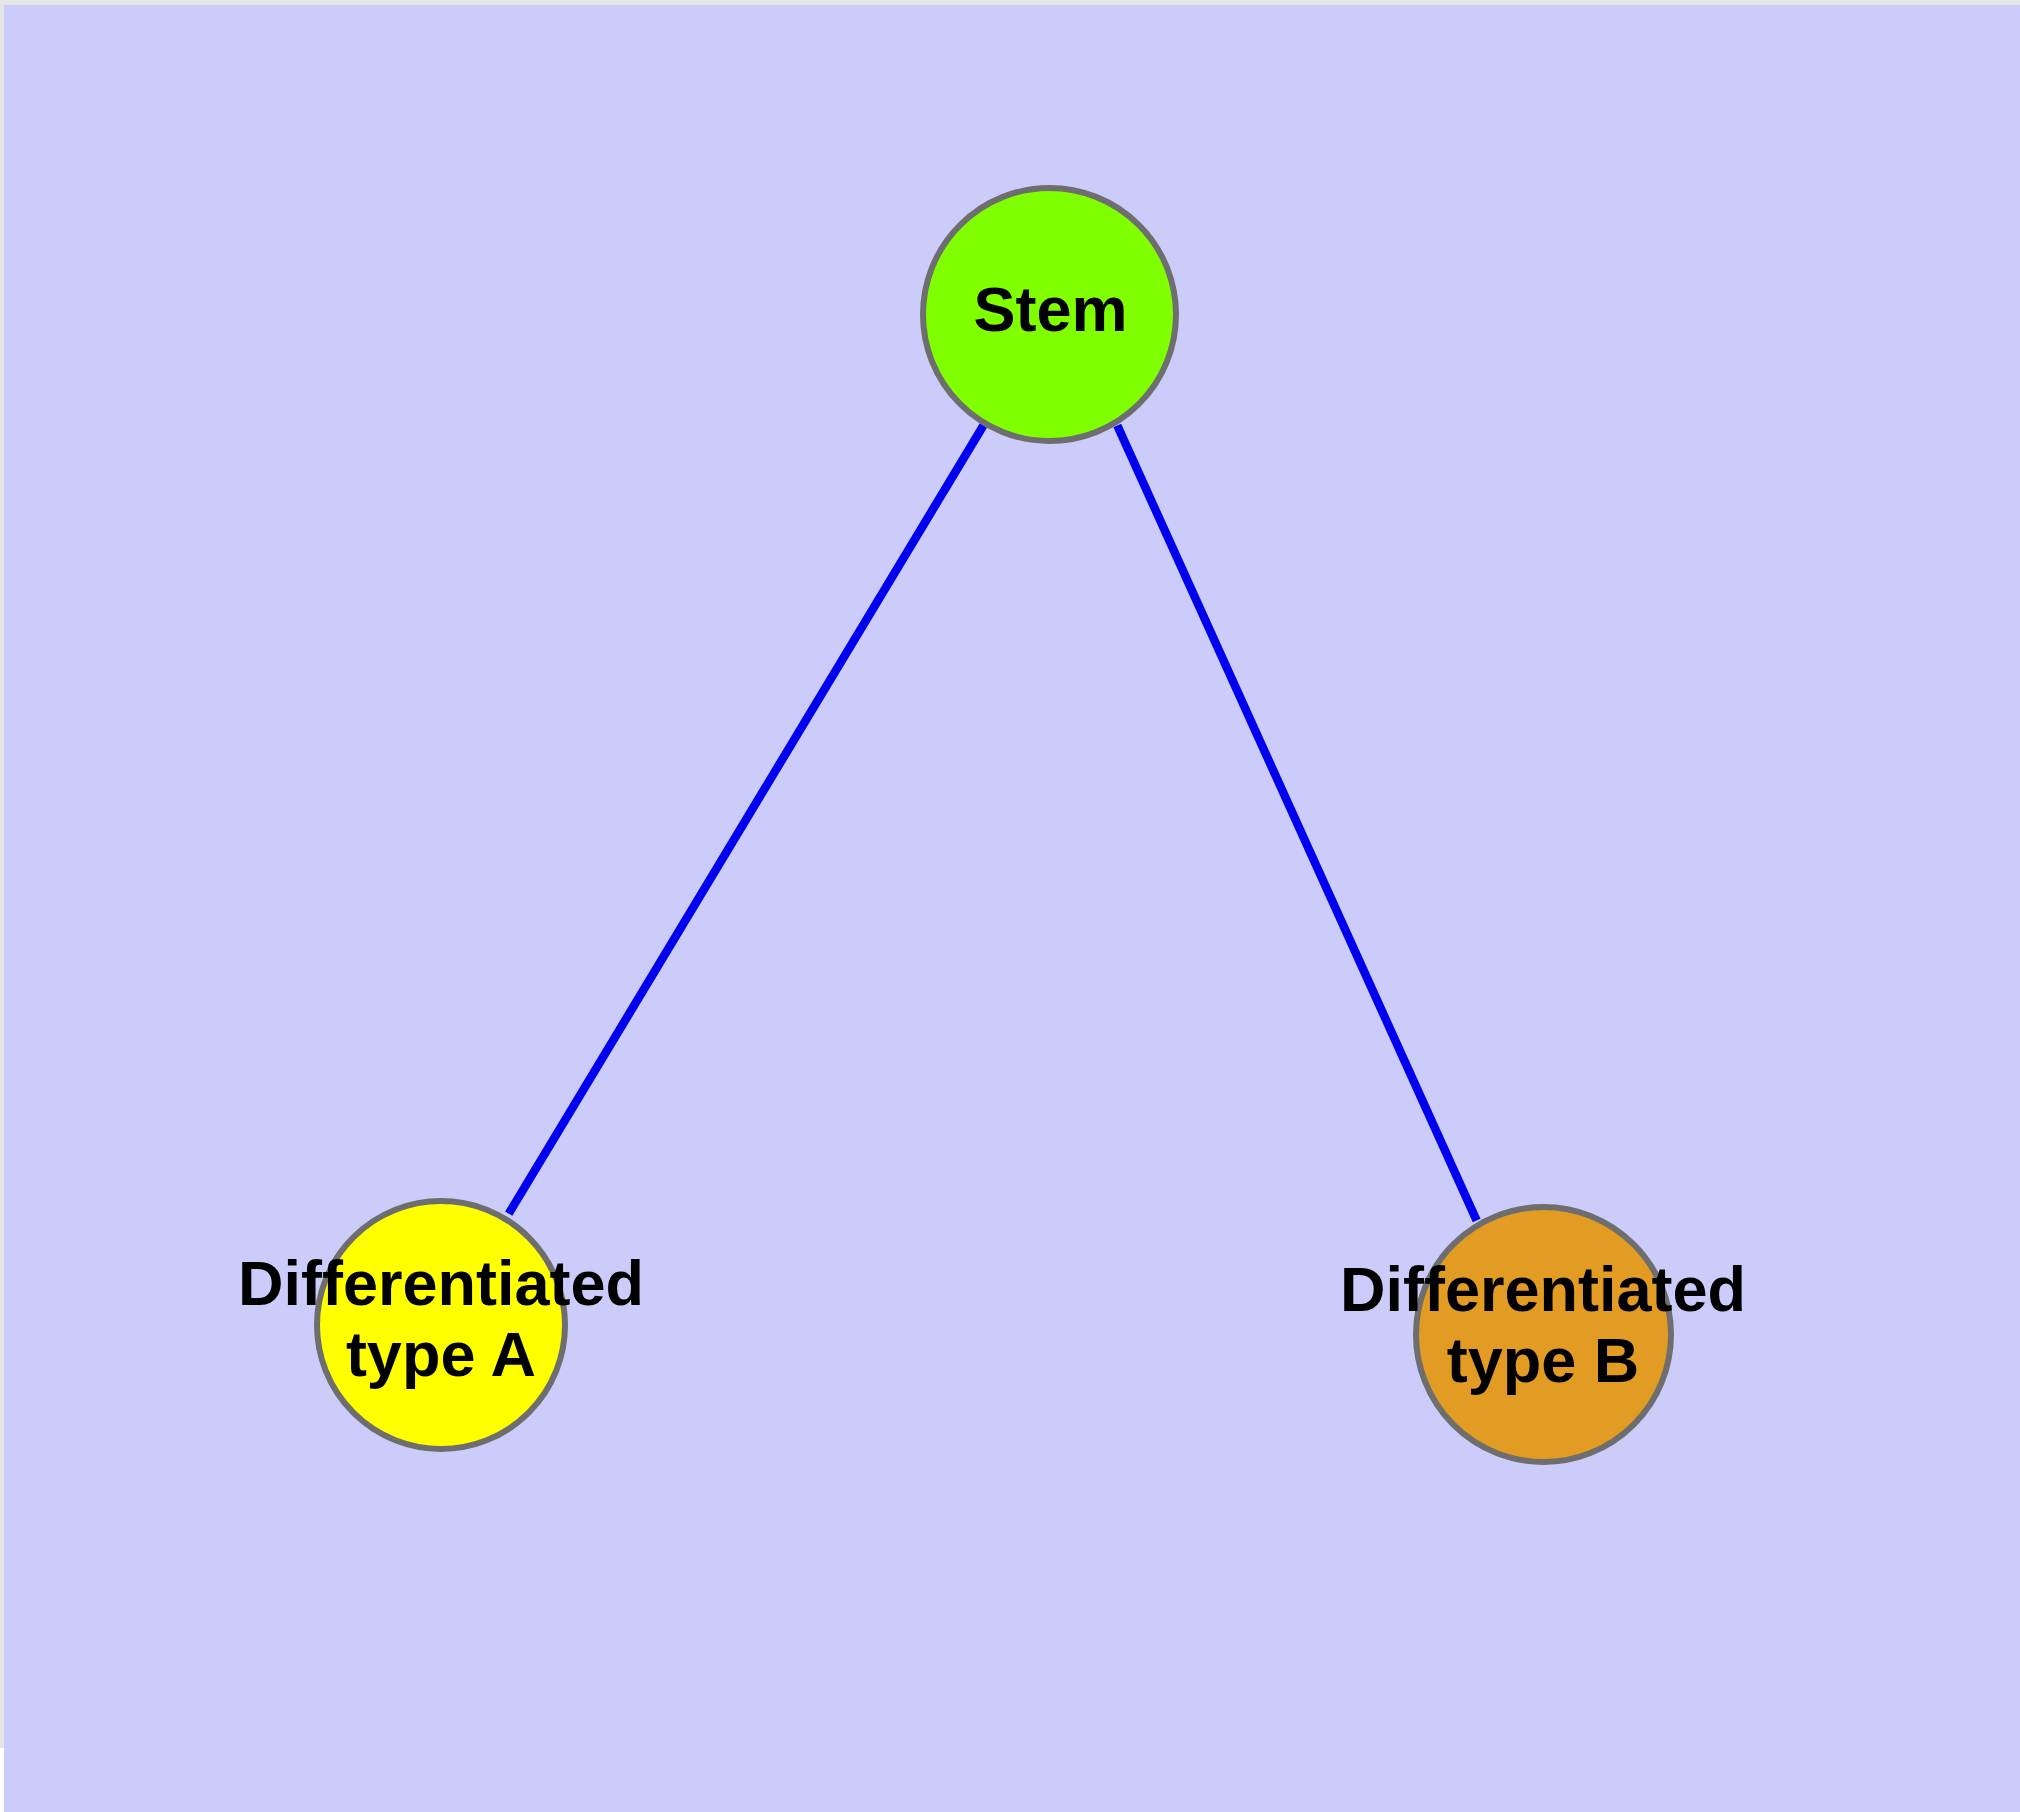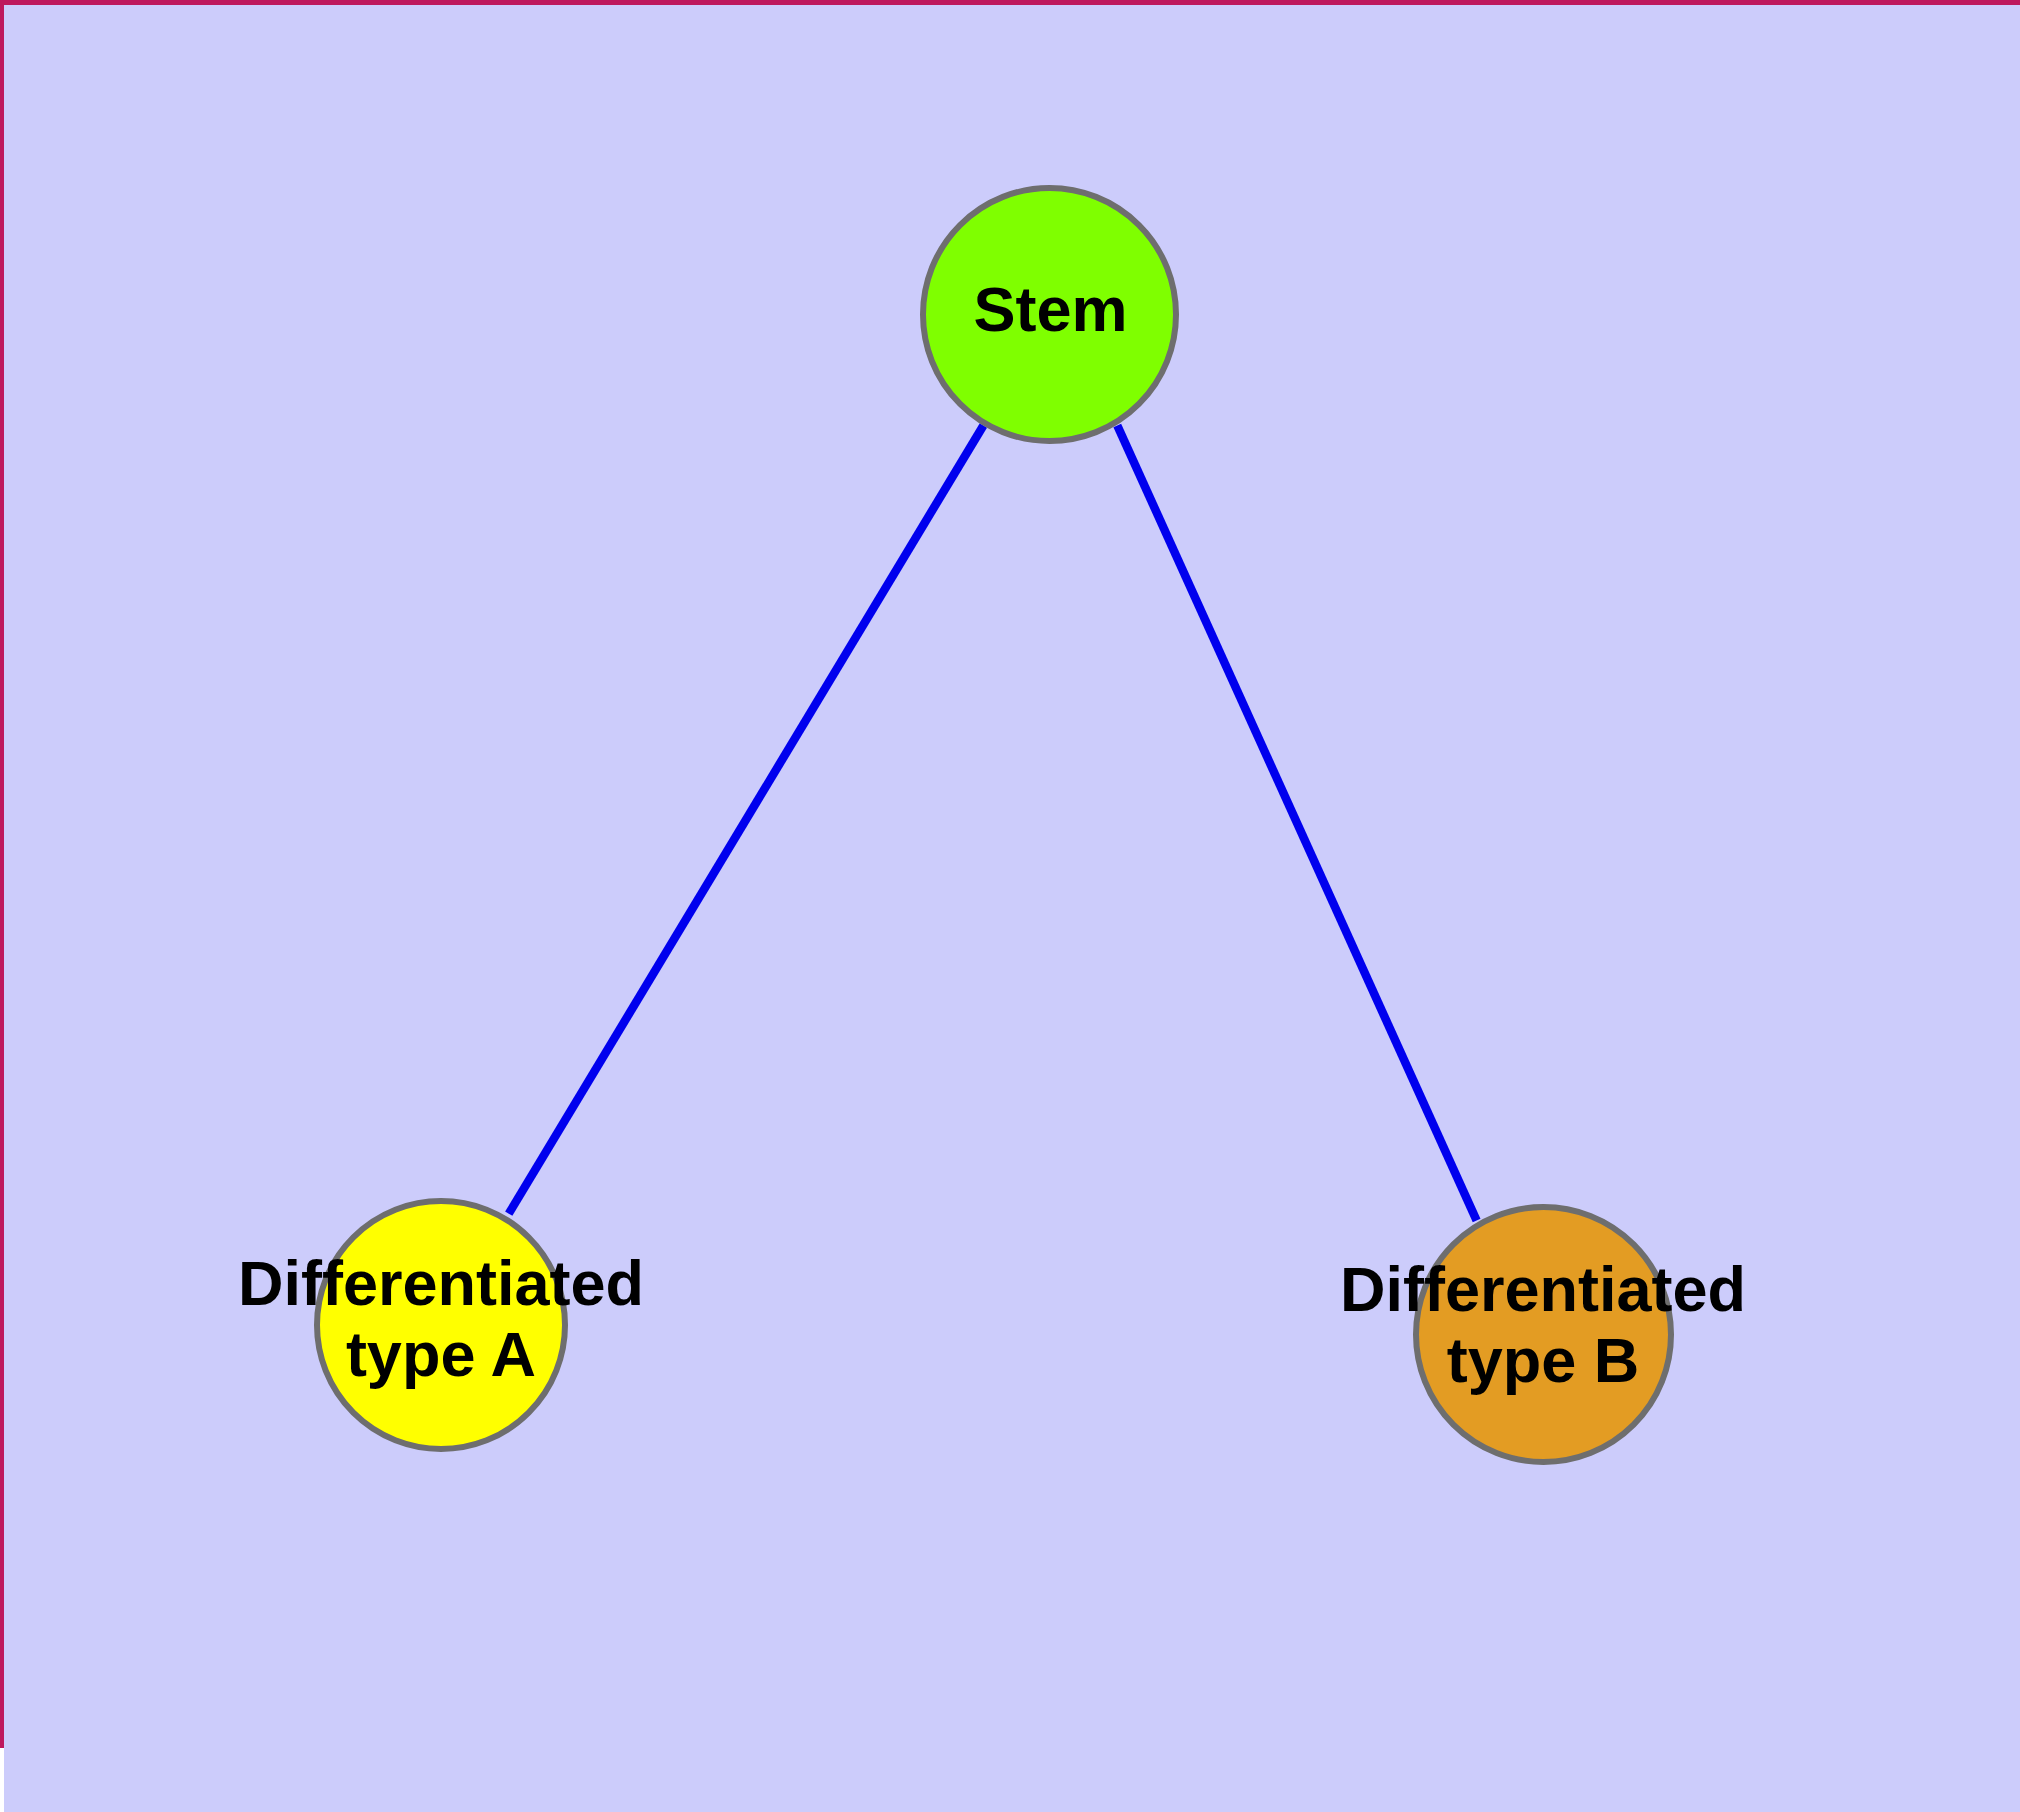--- a/index.html
+++ b/index.html
@@ -11,21 +11,21 @@
   body {
     width: 2021px;
     height: 1812px;
     overflow: hidden;
     font-family: "Liberation Sans", sans-serif;
   }
   #graph-canvas {
     position: relative;
     width: 2021px;
     height: 1748px;
-    background: #be185d;
+    background: #e5e5e5;
     box-sizing: border-box;
   }
   #graph-bg {
     position: absolute;
     left: 4.2px;
     top: 5.1px;
     width: 2016px;
     height: 1807px;
     background: #ccccfb;
   }

